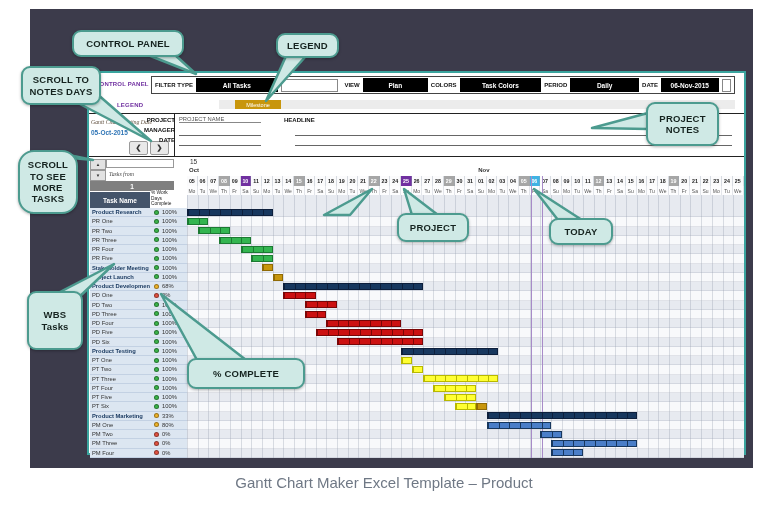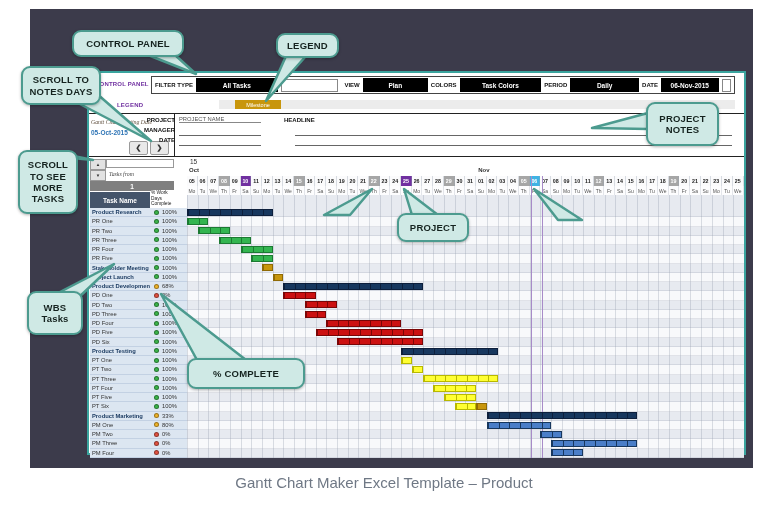--- a/index.html
+++ b/index.html
@@ -522,23 +522,24 @@
       <polygon points="412,215 438,215 404,189" fill="#cfe9e5" stroke="#4c9b8f" stroke-width="2.5" stroke-linejoin="round"></polygon>
       <polygon points="558,220 582,220 534,189" fill="#cfe9e5" stroke="#4c9b8f" stroke-width="2.5" stroke-linejoin="round"></polygon>
       <polygon points="648,113 648,129 592,128" fill="#cfe9e5" stroke="#4c9b8f" stroke-width="2.5" stroke-linejoin="round"></polygon>
     </svg>
 
   <div class="caption">Gantt Chart Maker Excel Template – Product</div>
 <div class="bubble" style="left: 72px; top: 30px; width: 112px; height: 27px;">CONTROL PANEL</div>
     <div class="bubble" style="left: 276px; top: 33px; width: 63px; height: 25px;">LEGEND</div>
     <div class="bubble" style="left: 21px; top: 66px; width: 80px; height: 39px;">SCROLL TO
 NOTES DAYS</div>
-    <div class="bubble" style="left: 18px; top: 150px; width: 60px; height: 64px;">SCROLL
+    <div class="bubble" style="left: 18px; top: 150px; width: 60px; height: 64px; border-radius: 16px;">SCROLL
 TO SEE
 MORE
 TASKS</div>
-    <div class="bubble" style="left: 27px; top: 291px; width: 56px; height: 44px;">WBS
+    <div class="bubble" style="left: 27px; top: 291px; width: 56px; height: 59px;">WBS
 Tasks</div>
     <div class="bubble" style="left: 187px; top: 358px; width: 118px; height: 31px;">% COMPLETE</div>
     <div class="bubble" style="left: 397px; top: 213px; width: 72px; height: 29px;">PROJECT</div>
+    <div class="bubble" style="left: 549px; top: 218px; width: 64px; height: 27px;">TODAY</div>
     <div class="bubble" style="left: 646px; top: 102px; width: 73px; height: 44px;">PROJECT
 NOTES</div>
   </div>
 
 </body></html>

